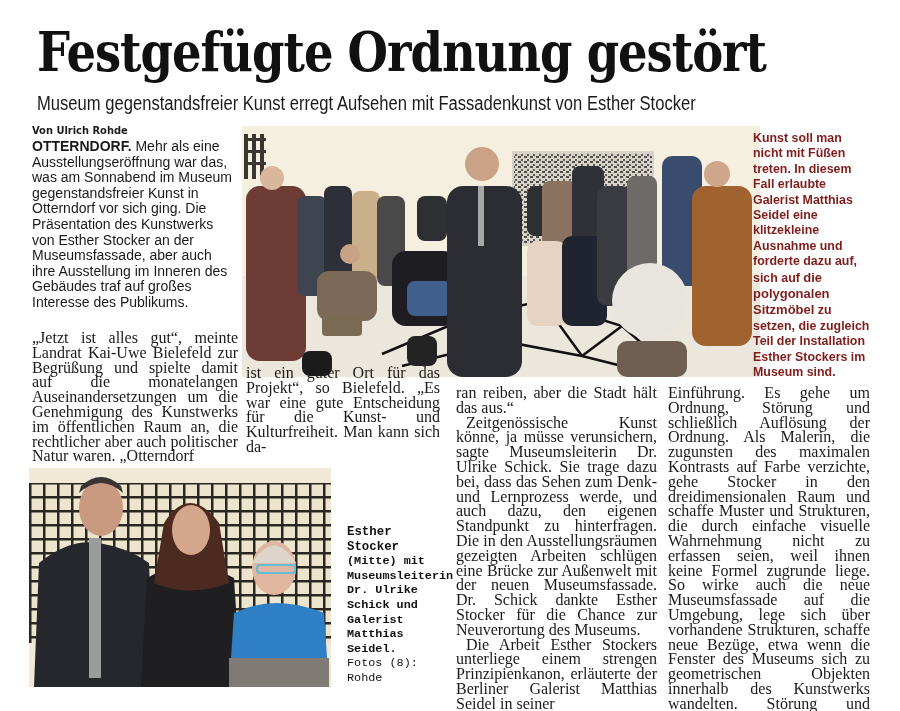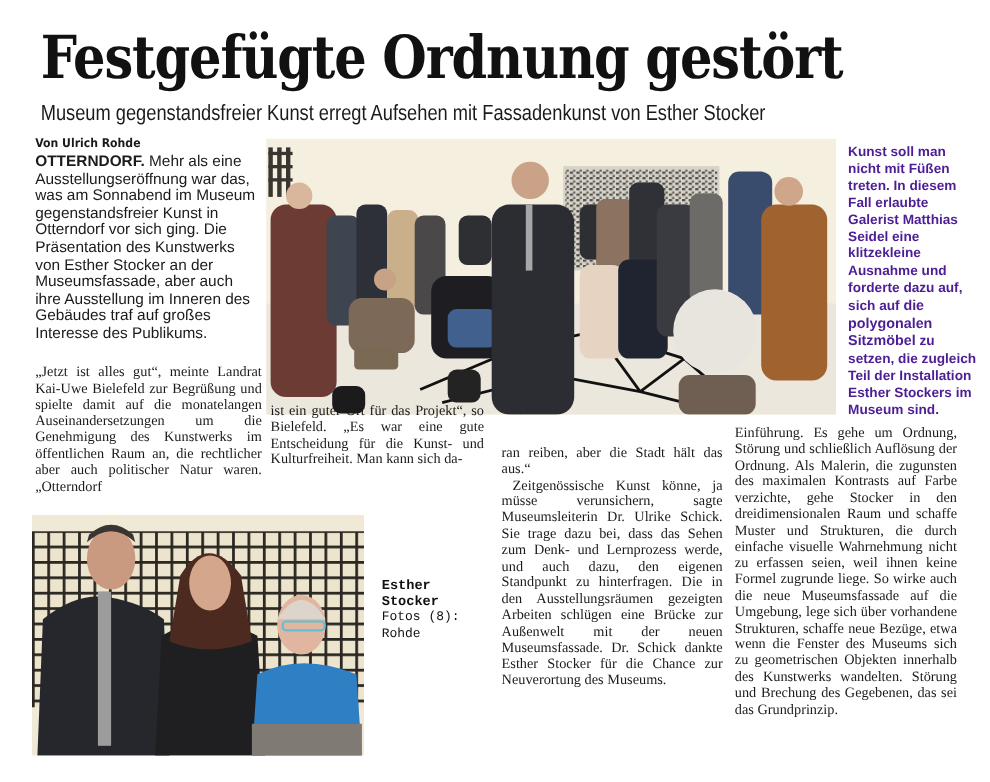--- a/index.html
+++ b/index.html
@@ -24,29 +24,29 @@
   .byline {
     position:absolute; left:32px; top:124px; font-size:11px; font-weight:bold; line-height:14px;
     font-family:"DejaVu Sans", sans-serif; transform:scaleX(0.9); transform-origin:left top;
   }
   .intro {
     position:absolute; left:32px; top:139px; width:205px;
     font-size:14px; line-height:15.6px; text-align:left;
   }
   .intro b { font-weight:bold; }
 
-  .col { position:absolute; font-size:13px; line-height:14.8px; text-align:justify; hyphens:manual; }
+  .col { position:absolute; font-size:16px; line-height:14.8px; text-align:justify; hyphens:manual; }
   .col p { text-indent:0; }
   .col p.ind { text-indent:10px; }
 
   .photo { position:absolute; overflow:hidden; }
 
   .caption-right {
-    position:absolute; left:771px; top:131px; width:120px;
-    font-size:12.4px; line-height:15.4px; font-weight:bold; color:#4c1d95;
+    position:absolute; left:753px; top:131px; width:120px;
+    font-size:12.4px; line-height:15.4px; font-weight:bold; color:#7f1d1d;
   }
   .caption-right .hl { font-weight:900; font-size:13px; }
 
   .caption-bottom {
     position:absolute; left:347px; top:525px; width:100px;
     font-size:11.8px; line-height:14.6px; font-weight:bold; color:#111;font-family:Liberation Mono, monospace;
   }
   .caption-bottom .name { font-size:12.4px; }
   .caption-bottom .credit { font-weight:normal; }
 </style>
@@ -140,23 +140,24 @@
 </div>
 
 <div class="caption-right sans">
   <span>Kunst soll man nicht mit Füßen treten. In diesem Fall erlaubte Galerist Matthias Seidel eine klitzekleine Ausnahme und forderte dazu auf, sich auf </span><span class="hl">die polygonalen Sitzmöbel</span><span> zu setzen, die zugleich Teil der Installation Esther Stockers im Museum sind.</span>
 </div>
 
 <div class="col serif" style="left:246px; top:366px; width:194px;">
   <p>ist ein guter Ort für das Projekt“, so Bielefeld. „Es war eine gute Entscheidung für die Kunst- und Kulturfreiheit. Man kann sich da-</p>
 </div>
 
-<div class="col serif" style="left:456px; top:404px; width:201px;">
+<div class="col serif" style="left:456px; top:386px; width:201px;">
   <p>ran reiben, aber die Stadt hält das aus.“</p>
   <p class="ind">Zeitgenössische Kunst könne, ja müsse verunsichern, sagte Museumsleiterin Dr. Ulrike Schick. Sie trage dazu bei, dass das Sehen zum Denk- und Lernprozess werde, und auch dazu, den eigenen Standpunkt zu hinterfragen. Die in den Ausstellungsräumen gezeigten Arbeiten schlügen eine Brücke zur Außenwelt mit der neuen Museumsfassade. Dr. Schick dankte Esther Stocker für die Chance zur Neuverortung des Museums.</p>
+  <p class="ind">Die Arbeit Esther Stockers unterliege einem strengen Prinzipienkanon, erläuterte der Berliner Galerist Matthias Seidel in seiner</p>
 </div>
 
 <div class="col serif" style="left:668px; top:386px; width:202px;">
   <p>Einführung. Es gehe um Ordnung, Störung und schließlich Auflösung der Ordnung. Als Malerin, die zugunsten des maximalen Kontrasts auf Farbe verzichte, gehe Stocker in den dreidimensionalen Raum und schaffe Muster und Strukturen, die durch einfache visuelle Wahrnehmung nicht zu erfassen seien, weil ihnen keine Formel zugrunde liege. So wirke auch die neue Museumsfassade auf die Umgebung, lege sich über vorhandene Strukturen, schaffe neue Bezüge, etwa wenn die Fenster des Museums sich zu geometrischen Objekten innerhalb des Kunstwerks wandelten. Störung und Brechung des Gegebenen, das sei das Grundprinzip.</p>
 </div>
 
 <div class="photo" style="left:29px; top:468px; width:302px; height:219px;">
   <svg width="302" height="219" viewBox="0 0 302 219">
     <defs>
       <pattern id="grid" width="14" height="14" patternUnits="userSpaceOnUse">
@@ -180,14 +181,15 @@
     <path d="M200 219 L205 145 Q245 125 295 145 L300 219 Z" fill="#2f7fc4"></path>
     <rect x="200" y="190" width="100" height="29" fill="#7f7a74"></rect>
     <ellipse cx="245" cy="100" rx="22" ry="27" fill="#e0b6a0"></ellipse>
     <path d="M223 95 Q245 60 267 95" fill="#ddd4cb"></path>
     <rect x="228" y="97" width="38" height="8" rx="3" fill="none" stroke="#5fc0d8" stroke-width="2"></rect>
   </svg>
 </div>
 
 <div class="caption-bottom sans">
   <div class="name">Esther Stocker</div>
+  <div>(Mitte) mit Museumsleiterin Dr. Ulrike Schick und Galerist Matthias Seidel.</div>
   <div class="credit">Fotos (8): Rohde</div>
 </div>
 
 </body></html>

